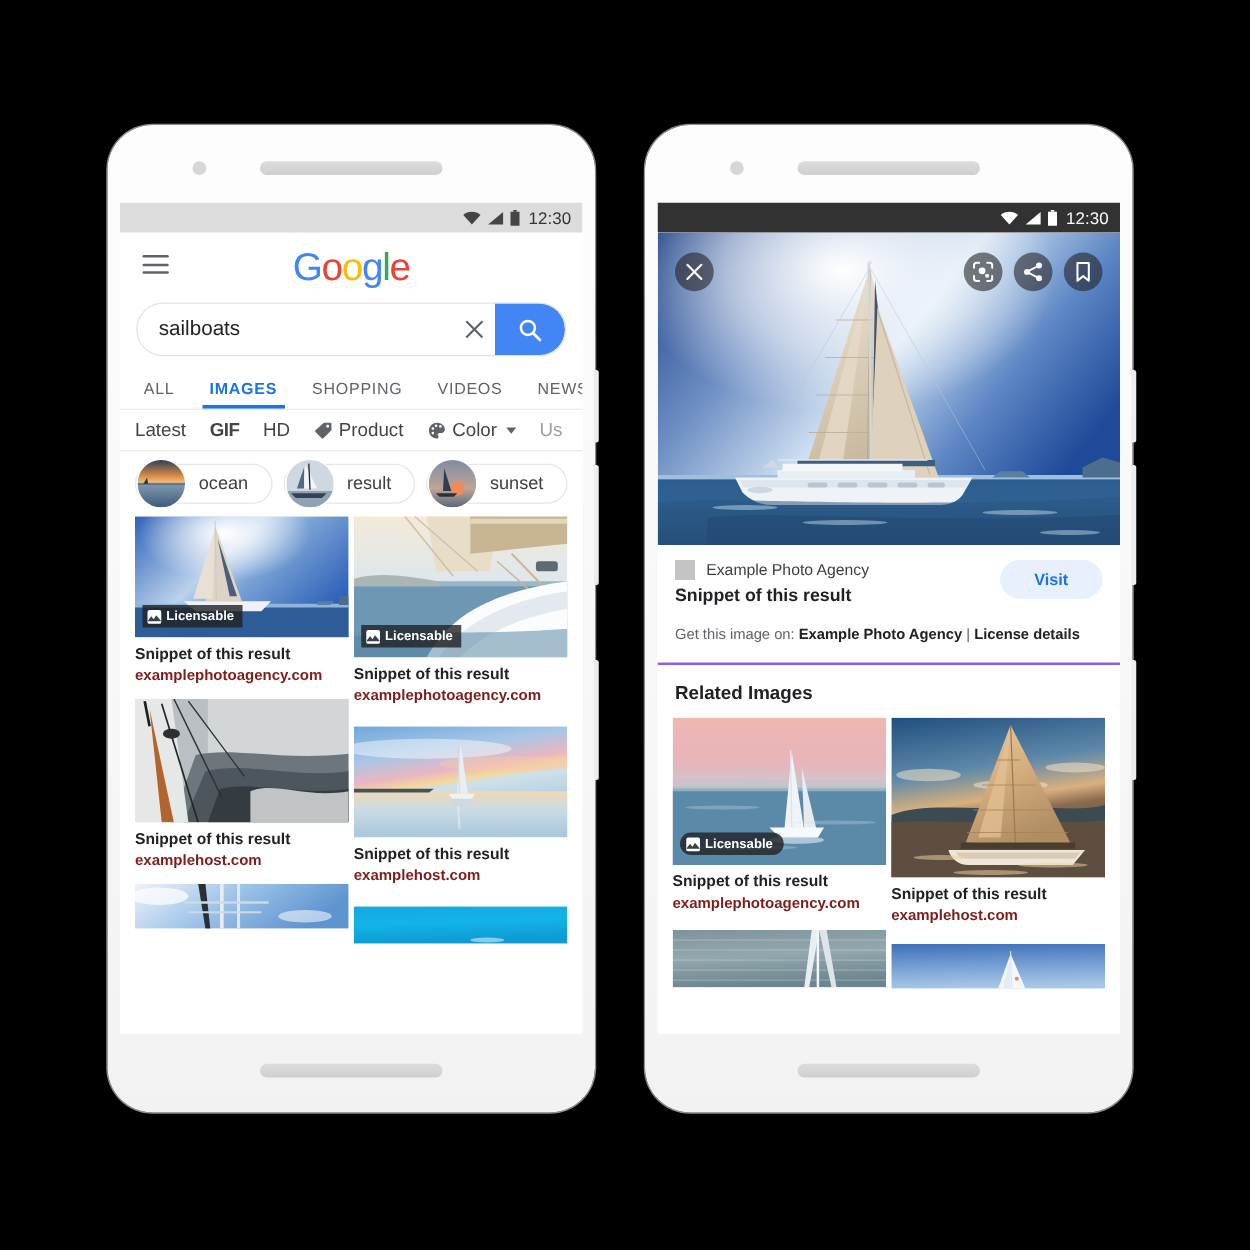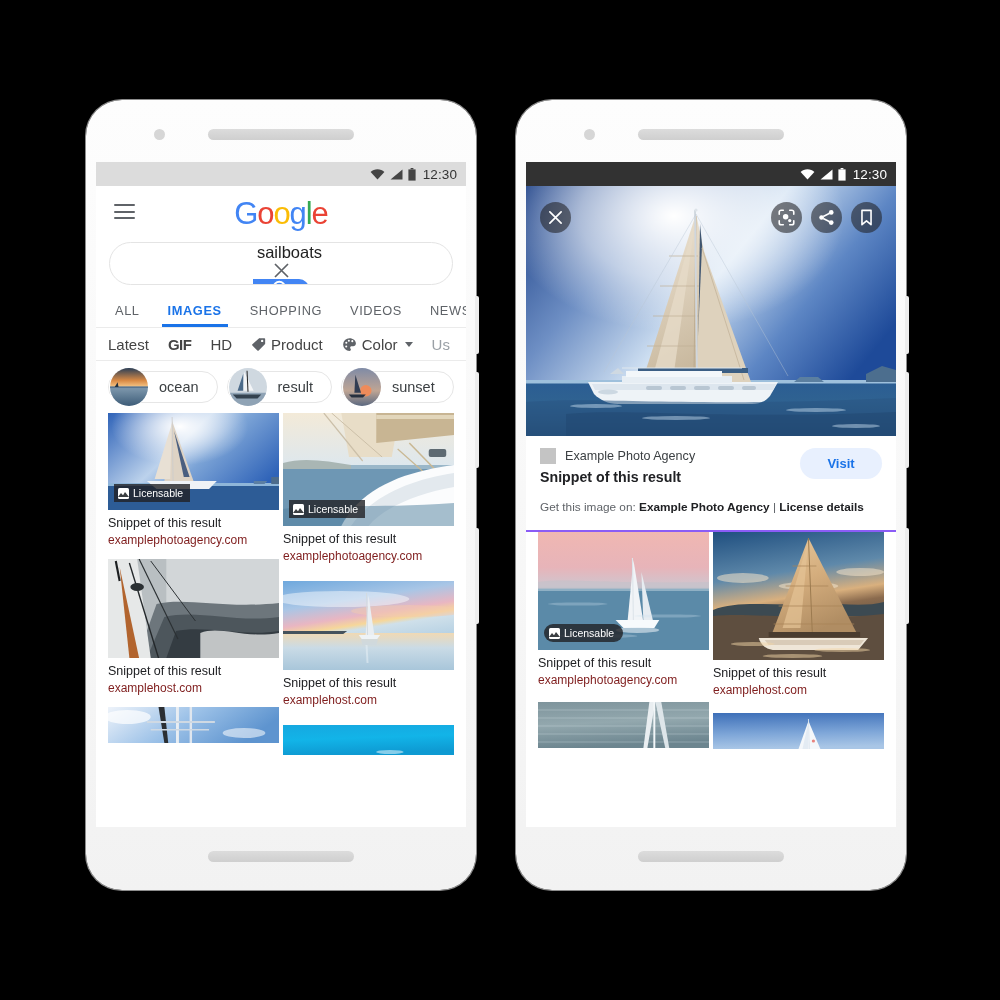--- a/index.html
+++ b/index.html
@@ -96,21 +96,20 @@
   .glogo span:nth-child(4){color:#4285F4}
   .glogo span:nth-child(5){color:#34A853}
   .glogo span:nth-child(6){color:#EA4335}
 
   
   .searchrow { padding: 0 13px; margin-top: 2px; }
   .searchbox {
     height: 43px; border: 1px solid #e4e4e4; border-radius: 22px;
     display: flex; align-items: center; overflow: hidden;
     background: #fff;
-    flex-direction: column;
   }
   .sb-val {
     flex: 1; padding-left: 17px; font-size: 16.5px; color: #222;
   }
   .sb-clear {
     width: 34px; display:flex; align-items:center; justify-content:center;
   }
   .sb-go {
     width: 56px; height: 43px; background: #4285F4;
     border-radius: 0 22px 22px 0;
@@ -160,21 +159,21 @@
   }
   .chip-thumb {
     width: 40px; height: 40px; border-radius: 50%;
     margin: 0 0 0 0; overflow: hidden; position: relative; flex:0 0 auto;
     border: 1px solid #fff;
   }
   .chip-label { font-size: 14.5px; color: #3c4043; }
 
   
   .grid {
-    display: flex; gap: 4px; padding: 0 12px;
+    display: flex; gap: 4px; padding: 0 12px; font-weight: bold;
   }
   .col { flex: 1; display: flex; flex-direction: column; }
   .card { margin-bottom: 7px; }
   .thumb { position: relative; width: 100%; overflow: hidden; }
   .snip {
     font-size: 12.5px; color: #202124; padding-top: 5px; line-height: 1.35;
   }
   .host { font-size: 12px; color: #7f1d1d; line-height: 1.35; }
 
   .lic-badge {
@@ -718,20 +717,21 @@
         </div>
         <div class="snip-title">Snippet of this result</div>
         <div class="visit-btn">Visit</div>
         <div class="meta">
           <div>
             <span>Get this image on: </span><b>Example Photo Agency</b><span> | </span><b>License details</b>
           </div>
         </div>
       </div>
 
+      <div class="related-h">Related Images</div>
 
       <div class="grid">
         <div class="col">
 
           <div class="card">
             <div class="thumb" style="height:118px">
               <svg class="art" viewBox="0 0 172 118" preserveAspectRatio="none">
                 <defs>
                   <linearGradient id="pk" x1="0" y1="0" x2="0" y2="1">
                     <stop offset="0" stop-color="#f0b7b2"></stop>

